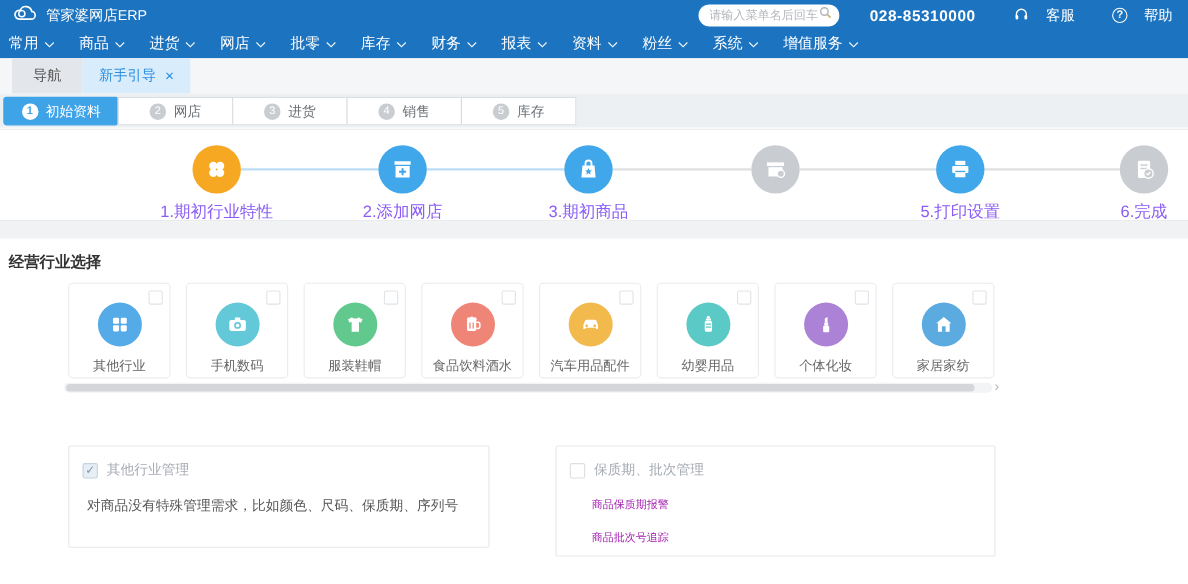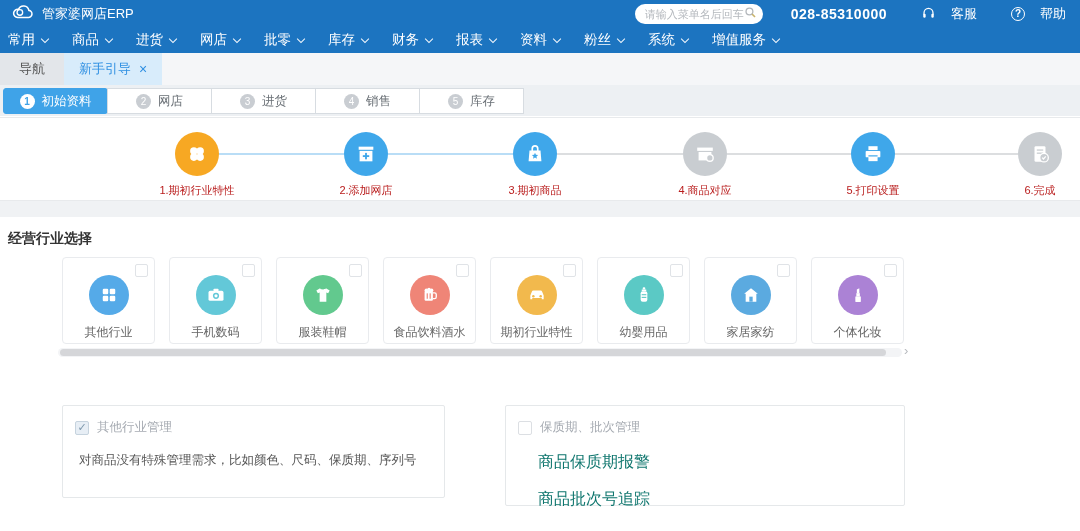--- a/index.html
+++ b/index.html
@@ -22,21 +22,21 @@
 
   .menu-row { display:flex; align-items:center; height:26px; padding-left:8px; gap:24px; }
   .menu-item { display:flex; align-items:center; color:#fff; font-size:13.5px; cursor:pointer; white-space:nowrap;text-align:center; }
   .chev { width:6px; height:6px; border-right:1.6px solid rgba(255,255,255,.95);
           border-bottom:1.6px solid rgba(255,255,255,.95); transform:rotate(45deg); margin:-3px 0 0 7px; }
 
   
   .tabbar { position:absolute; top:53px; left:0; width:1080px; height:32px; background:#f5f6f8;
             display:flex; align-items:stretch; }
   .tab-nav { width:64px; background:#e3e6ea; color:#555; font-size:13px;
-             display:flex; align-items:center; justify-content:center; cursor:pointer; }
+             display:flex; align-items:center; justify-content:center; cursor:pointer;margin-left:11px; }
   .tab-active { width:98px; background:#d8ecfb; color:#2e8fe2; font-size:13px;
                 display:flex; align-items:center; justify-content:center; gap:8px; cursor:pointer; }
   .tab-close { font-size:14px; color:#2e8fe2; cursor:pointer; line-height:1; }
 
   
   .steptabs { position:absolute; top:85px; left:0; width:1080px; height:31px; background:#edf0f3;
               display:flex; padding:3px 0 0 3px; }
   .steptab { width:105px; height:26px; background:#fff; border:1px solid #d7dce1; margin-right:-1px;
              display:flex; align-items:center; justify-content:center; gap:7px; font-size:12.5px; color:#6a7076; cursor:pointer; }
   .steptab .badge { width:15px; height:15px; border-radius:50%; background:#c9cdd2; color:#fff;
@@ -46,21 +46,21 @@
 
   
   .stepper { position:absolute; top:117px; left:0; width:1080px; height:84px; background:#fff;
              border-top:1px solid #e8eaec; border-bottom:1px solid #e8eaec; }
   .wstep { position:absolute; width:160px; text-align:center; }
   .wcircle { width:44px; height:44px; border-radius:50%; margin:0 auto;
              display:flex; align-items:center; justify-content:center; }
   .wcircle.current { background:#f7a823; }
   .wcircle.done    { background:#3fa7ea; }
   .wcircle.todo    { background:#c9cdd1; }
-  .wlabel { font-size:11px; color:#b91c1c; margin-top:7px; }
+  .wlabel { font-size:15px; color:#8b5cf6; margin-top:7px; }
   .wline { position:absolute; top:35px; height:2px; }
   .wline.active { background:#b9ddf6; }
   .wline.todo   { background:#dcdee0; }
 
   
   .grayband { position:absolute; top:201px; left:0; width:1080px; height:16px; background:#f0f2f4; }
   .content { position:absolute; top:217px; left:0; width:904px; height:314px; background:#fff; }
   .section-title { position:absolute; left:8px; top:13px; font-size:14px; font-weight:bold; color:#333; }
 
   
@@ -82,21 +82,21 @@
   
   .optbox { position:absolute; background:#fff; border:1px solid #e5e8ea; border-radius:2px; }
   .optbox.left  { left:62px;  top:188px; width:383px; height:93px; }
   .optbox.right { left:505px; top:188px; width:400px; height:101px; }
   .opt-head { display:flex; align-items:center; gap:8px; padding:13px 0 0 12px; }
   .cb { width:14px; height:14px; border:1px solid #dcdfe3; border-radius:2px; background:#fff;
         display:flex; align-items:center; justify-content:center; font-size:11px; }
   .cb.checked { background:#e7eef5; border-color:#c6d3de; color:#7d97ac; font-weight:bold; }
   .opt-label { font-size:12.5px; color:#a6abb2; }
   .opt-desc { font-size:12.5px; color:#555; padding:16px 12px 0 16px; }
-  .opt-line { font-size:16px; color:#0f766e; padding:16px 0 0 32px; }
+  .opt-line { font-size:10px; color:#a21caf; padding:16px 0 0 32px; }
 </style>
 </head>
 <body>
 
 <div class="header">
   <div class="header-row1">
     <div class="logo">
       <span>
         <svg width="26" height="18" viewBox="0 0 26 20">
           <path d="M7 16a4.5 4.5 0 1 1 1-8.9A6 6 0 0 1 19.5 8.2 3.8 3.8 0 0 1 18.6 16z" fill="none" stroke="#fff" stroke-width="1.7"></path>
@@ -259,21 +259,20 @@
   </div>
 
   <div class="wstep" style="left:625px;top:14px;">
     <div class="wcircle todo">
       <svg width="22" height="22" viewBox="0 0 24 24">
         <rect x="3.5" y="5" width="17" height="3.6" fill="#fff"></rect>
         <rect x="5" y="9.8" width="14" height="9.2" fill="#fff"></rect>
         <circle cx="17.3" cy="16.3" r="3.6" fill="#c9cdd1" stroke="#fff" stroke-width="1.5"></circle>
       </svg>
     </div>
-    <div class="wlabel">4.商品对应</div>
   </div>
 
   <div class="wstep" style="left:793px;top:14px;">
     <div class="wcircle done">
       <svg width="22" height="22" viewBox="0 0 24 24">
         <rect x="7" y="3.5" width="10" height="4.2" fill="#fff"></rect>
         <rect x="4" y="8.6" width="16" height="7" rx="1" fill="#fff"></rect>
         <rect x="7" y="13.4" width="10" height="6.4" fill="#fff"></rect>
         <rect x="7" y="13.4" width="10" height="1.3" fill="#3fa7ea"></rect>
       </svg>
@@ -356,58 +355,58 @@
 
     <div class="card">
       <span class="card-check"></span>
       <div class="card-circle" style="background-color: rgb(242, 185, 77);">
         <svg width="20" height="20" viewBox="0 0 24 24">
           <path fill="#fff" d="M4 12.5 5.8 8a2 2 0 0 1 1.9-1.3h8.6A2 2 0 0 1 18.2 8L20 12.5V17h-2.3v-1.4H6.3V17H4z"></path>
           <circle cx="7.6" cy="13.4" r="1.5" fill="#f2b94d"></circle>
             <circle cx="16.4" cy="13.4" r="1.5" fill="#f2b94d"></circle>
         </svg>
       </div>
-      <div class="card-label">期初行业特性</div>
+      <div class="card-label">汽车用品配件</div>
     </div>
 
     <div class="card">
       <span class="card-check"></span>
       <div class="card-circle" style="background-color: rgb(91, 201, 197);">
         <svg width="20" height="20" viewBox="0 0 24 24">
           <rect x="10.4" y="2.8" width="3.2" height="2.6" rx="1.3" fill="#fff"></rect>
           <rect x="9.3" y="5.4" width="5.4" height="2" fill="#fff"></rect>
           <rect x="8" y="7.6" width="8" height="12.4" rx="2.4" fill="#fff"></rect>
           <rect x="9.2" y="11" width="5.6" height="1.3" fill="#5bc9c5"></rect>
             <rect x="9.2" y="14.2" width="5.6" height="1.3" fill="#5bc9c5"></rect>
         </svg>
       </div>
       <div class="card-label">幼婴用品</div>
     </div>
 
     <div class="card">
       <span class="card-check"></span>
-      <div class="card-circle" style="background-color: rgb(91, 170, 224);">
-        <svg width="20" height="20" viewBox="0 0 24 24">
-          <path fill="#fff" d="M12 3.8 20.2 10.6H18.4V20H5.6v-9.4H3.8z"></path>
-          <rect x="10" y="14" width="4" height="6" fill="#5baae0"></rect>
-        </svg>
-      </div>
-      <div class="card-label">家居家纺</div>
-    </div>
-
-    <div class="card">
-      <span class="card-check"></span>
       <div class="card-circle" style="background-color: rgb(171, 130, 213);">
         <svg width="20" height="20" viewBox="0 0 24 24">
           <path fill="#fff" d="M10.6 9.8V5.4l3-1.6v6z"></path>
           <rect x="10" y="9.8" width="4.2" height="3.6" fill="#fff"></rect>
           <rect x="8.8" y="13.4" width="6.6" height="7" rx="1" fill="#fff"></rect>
         </svg>
       </div>
       <div class="card-label">个体化妆</div>
+    </div>
+
+    <div class="card">
+      <span class="card-check"></span>
+      <div class="card-circle" style="background-color: rgb(91, 170, 224);">
+        <svg width="20" height="20" viewBox="0 0 24 24">
+          <path fill="#fff" d="M12 3.8 20.2 10.6H18.4V20H5.6v-9.4H3.8z"></path>
+          <rect x="10" y="14" width="4" height="6" fill="#5baae0"></rect>
+        </svg>
+      </div>
+      <div class="card-label">家居家纺</div>
     </div>
   </div>
 
   <div class="hscroll">
     <div class="hthumb"></div>
   </div>
   <span class="harrow">›</span>
 
   <div class="optbox left">
     <div class="opt-head">

